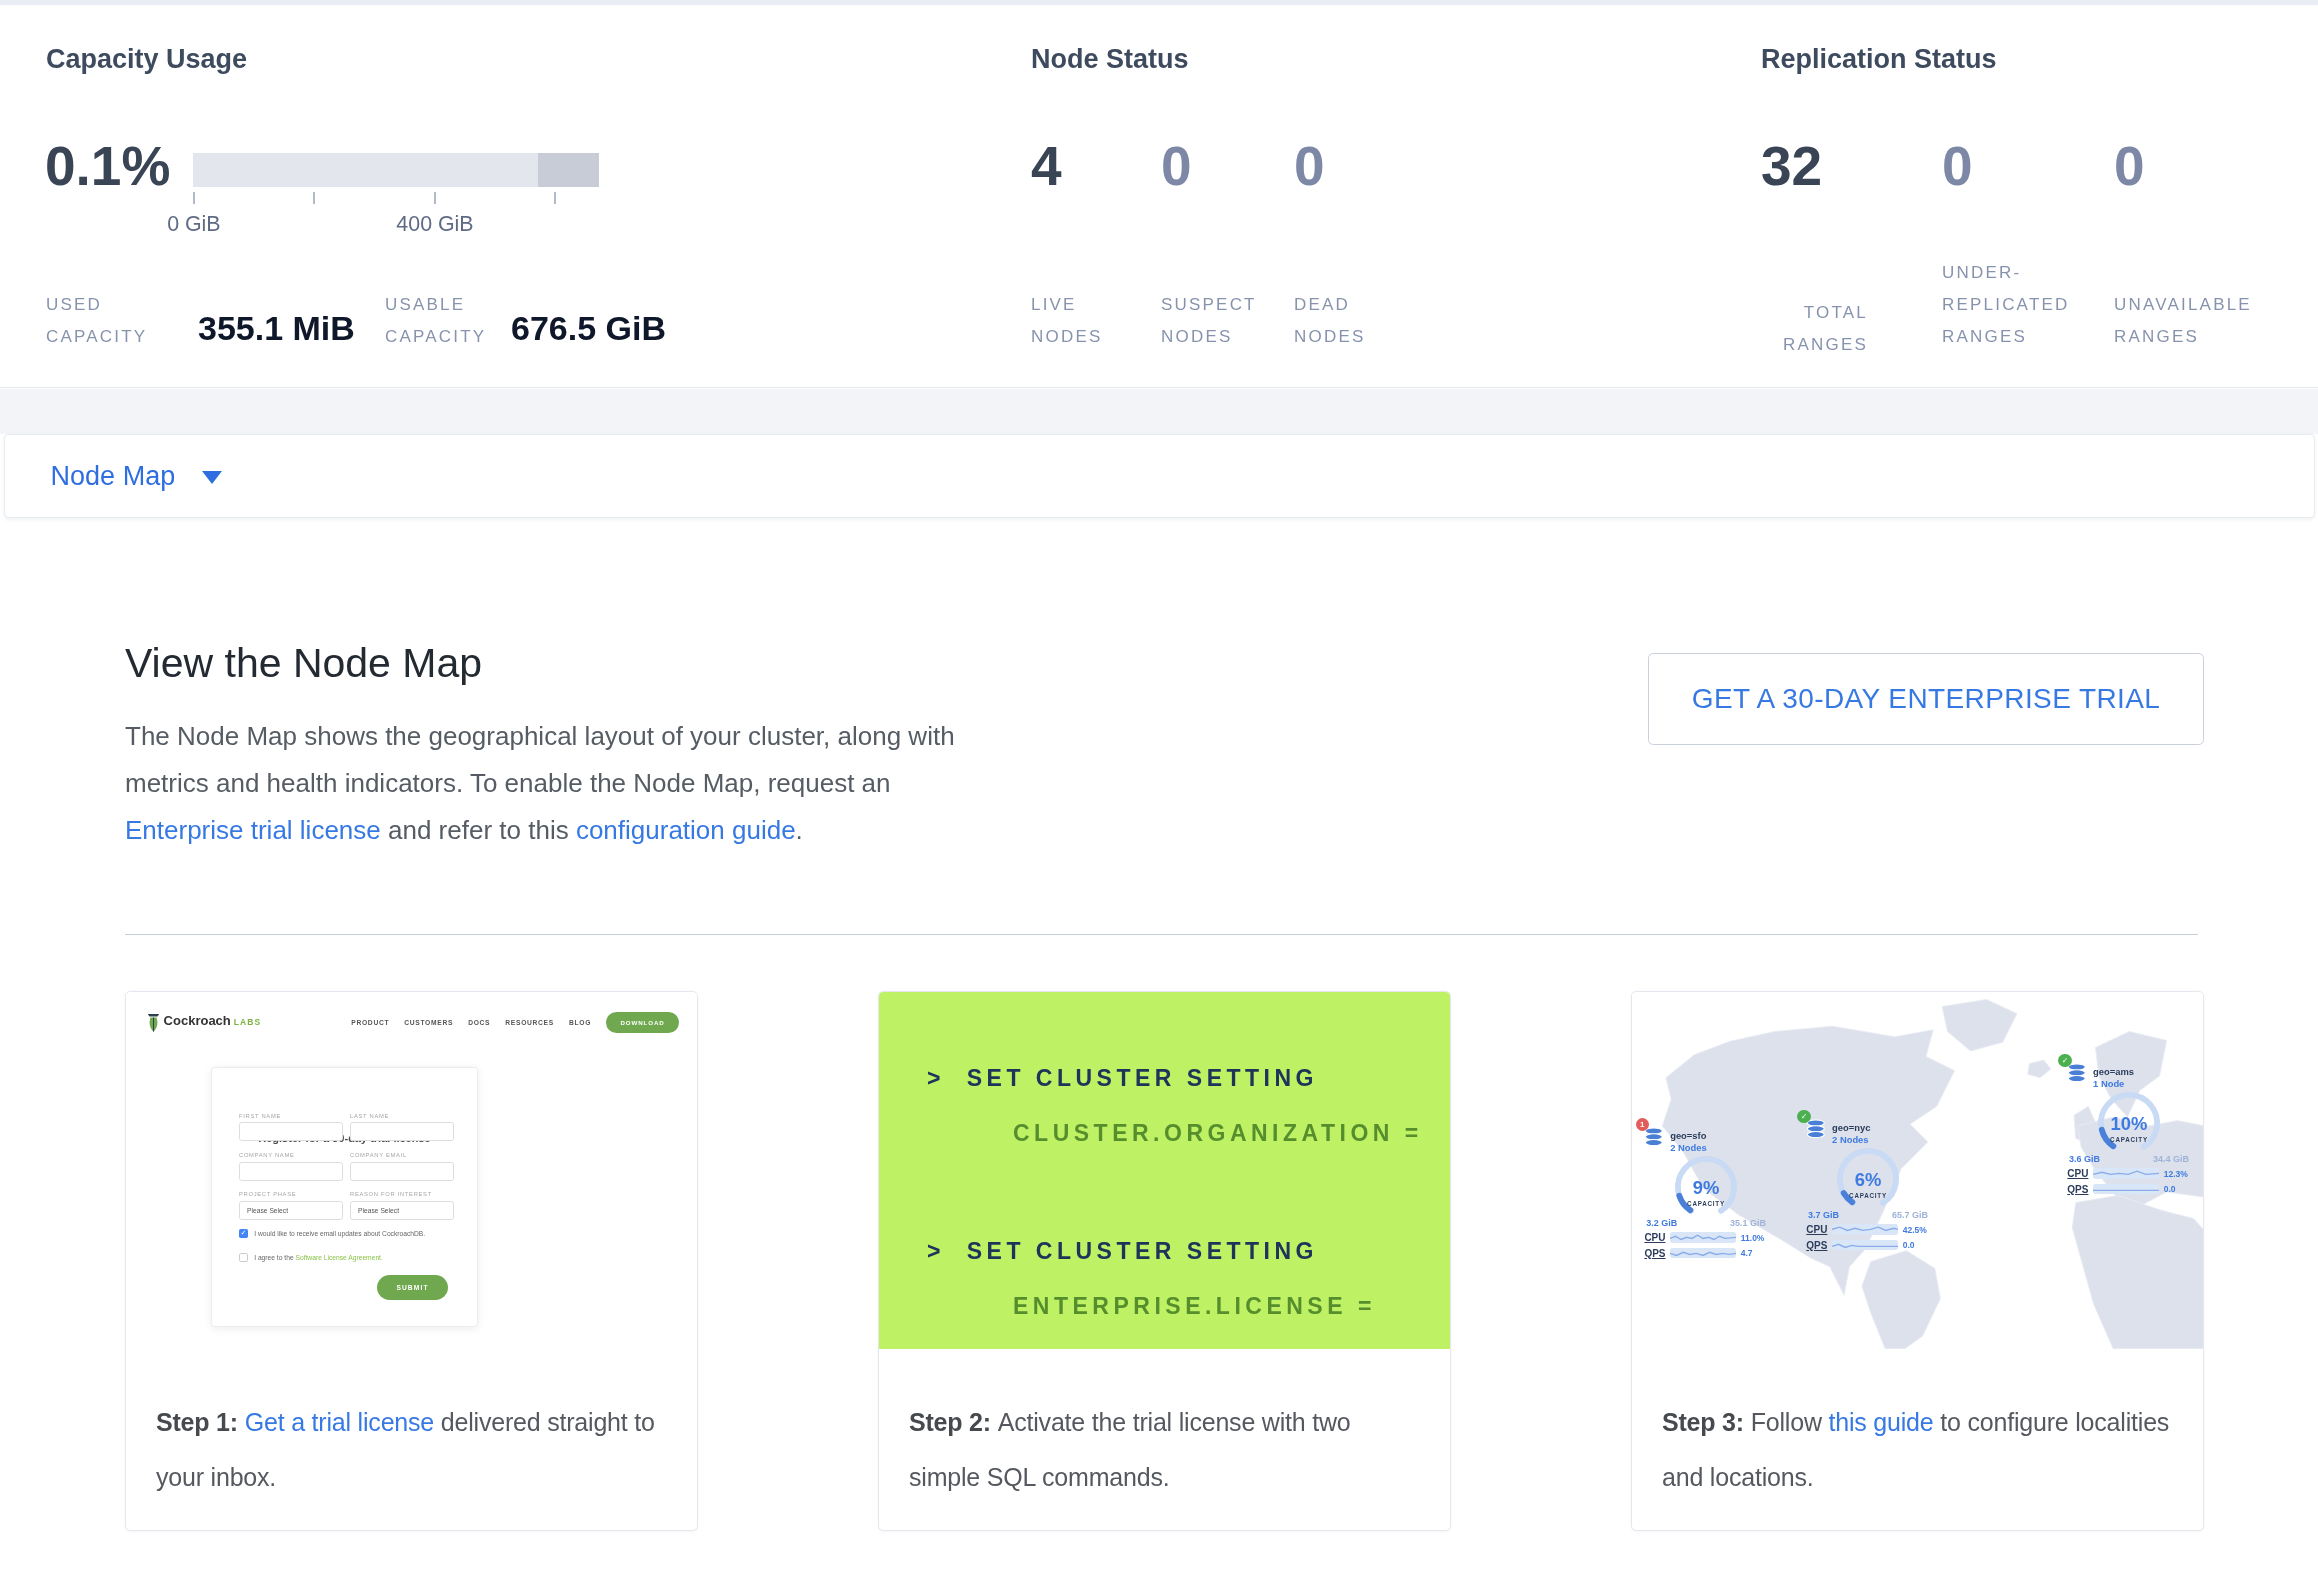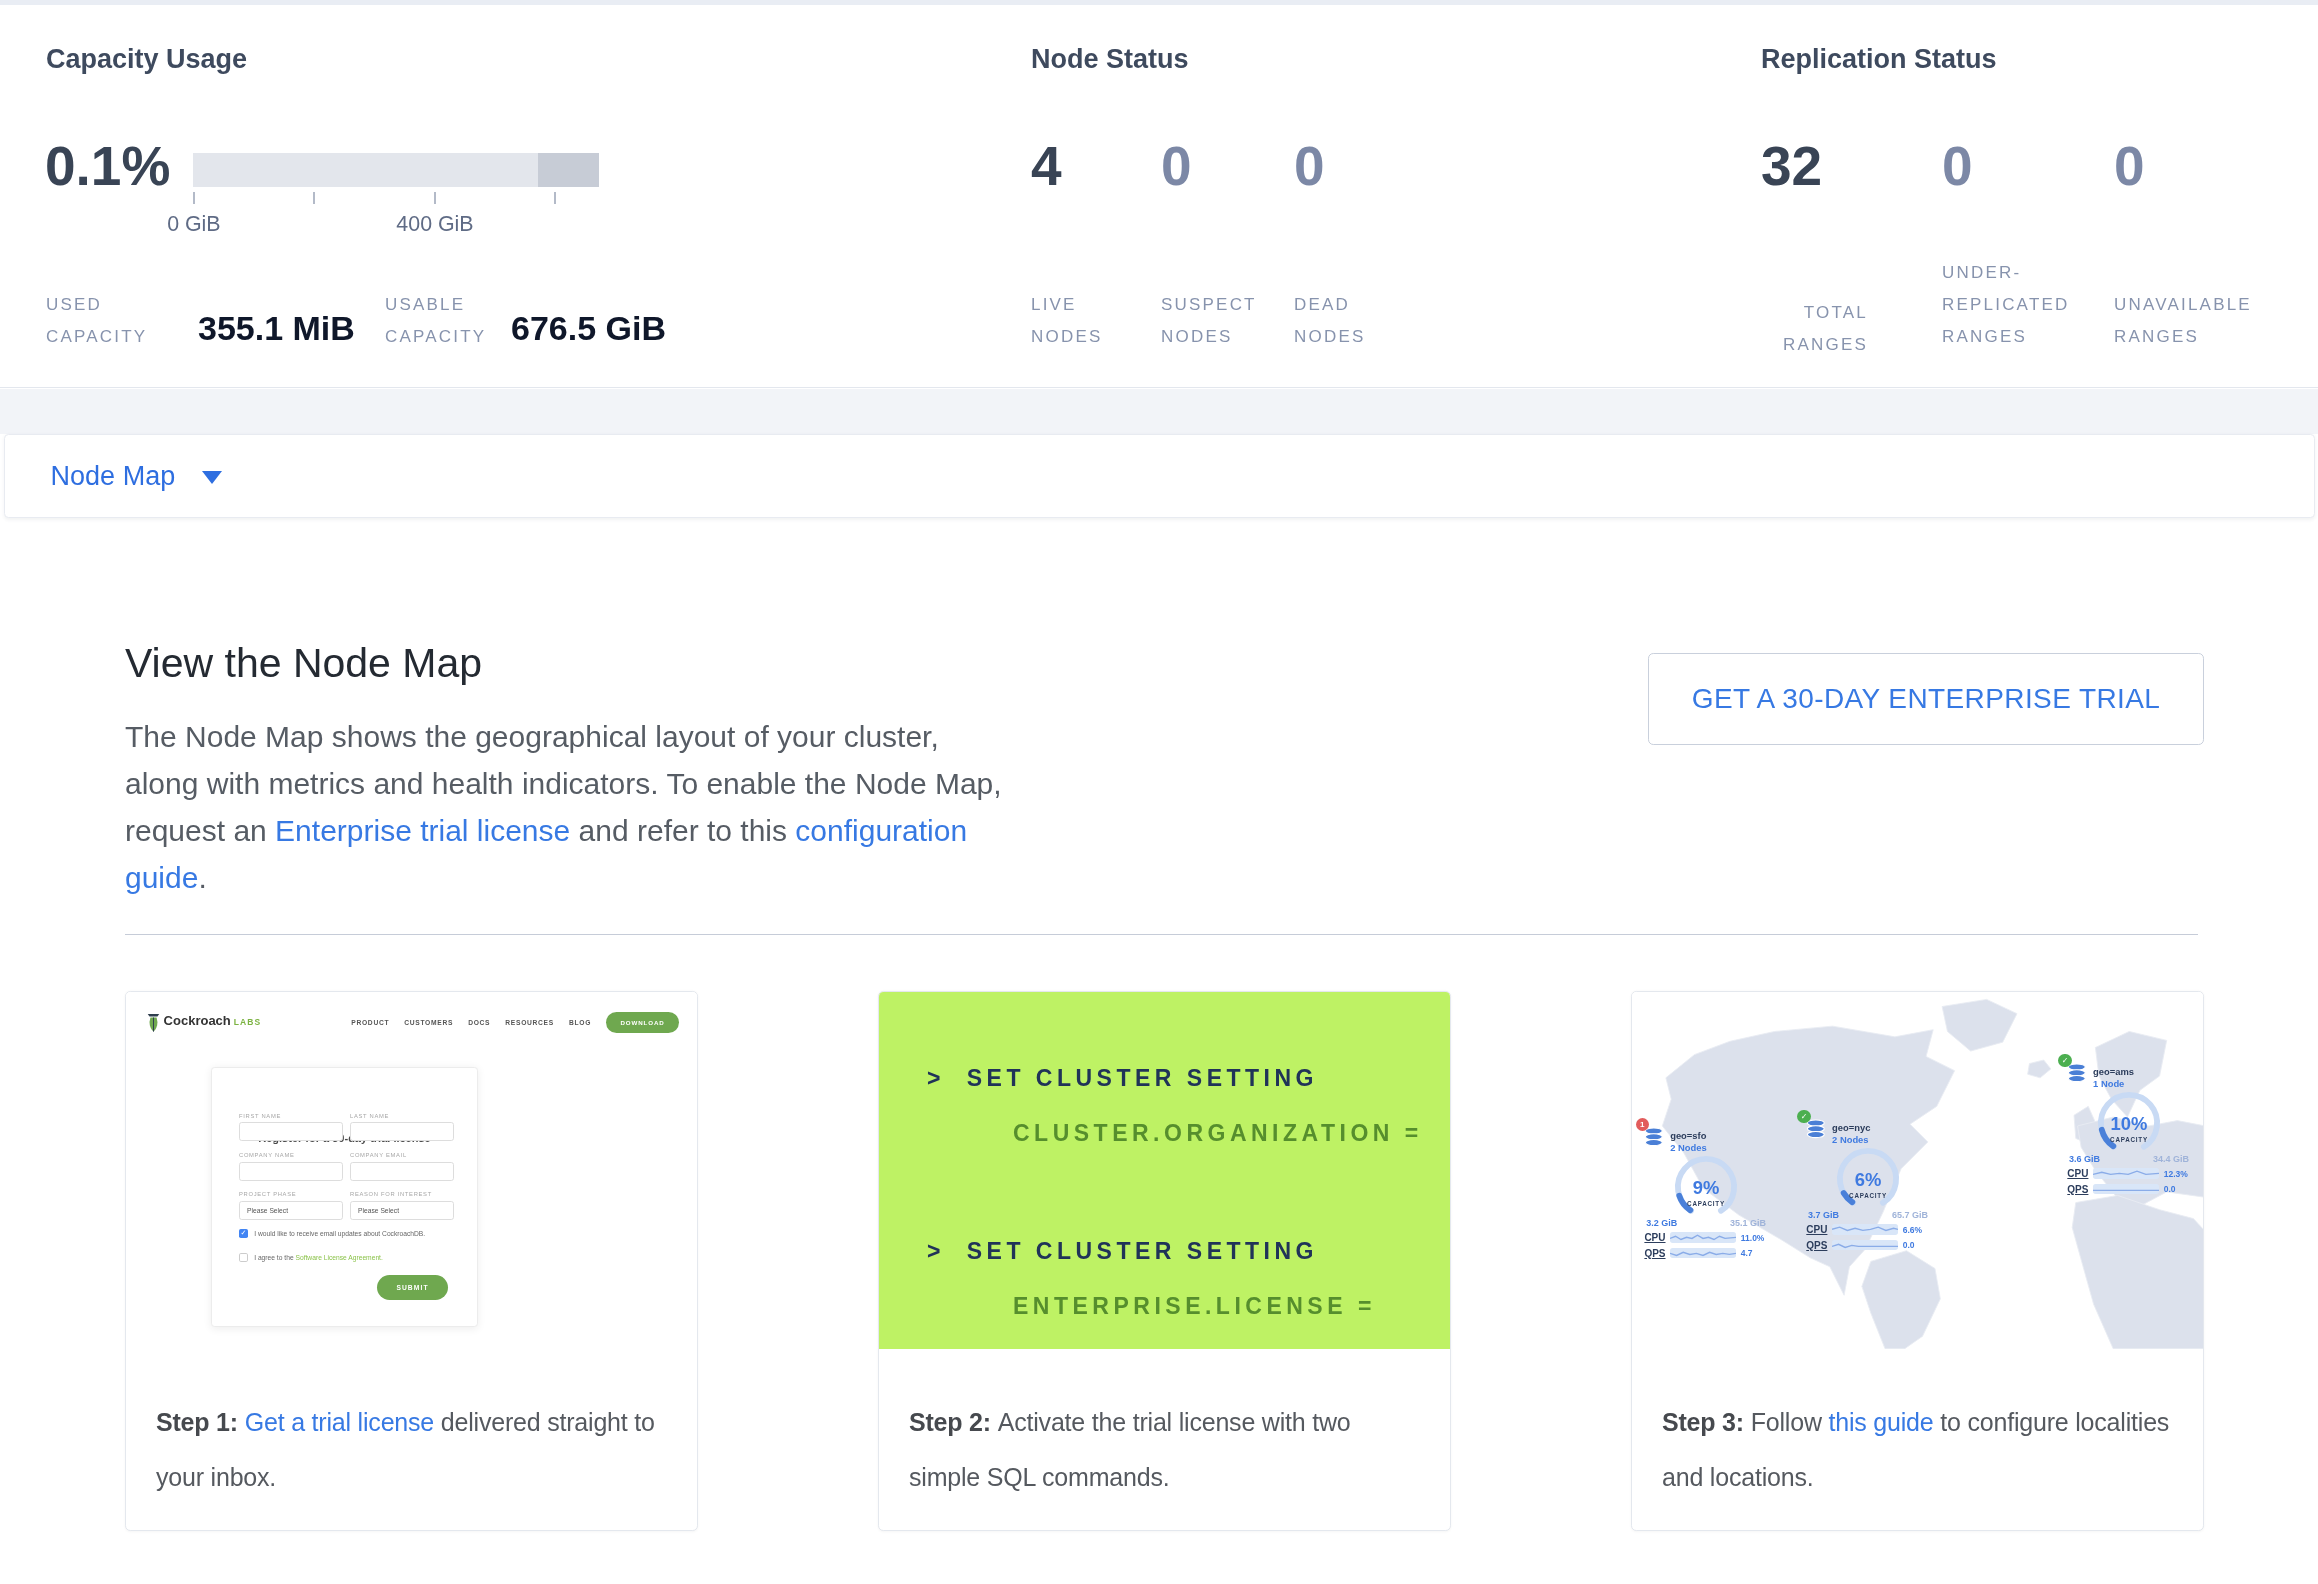--- a/index.html
+++ b/index.html
@@ -25,21 +25,21 @@
   .tick { position:absolute; top:0; width:1.8px; height:11.6px; background:#b3bac8; }
   .tick-label { position:absolute; top:19.6px; transform:translateX(-50%); font-size:21.4px; color:#5f6b85; white-space:nowrap; }
 
   
   .selector-bar { position:absolute; left:3.6px; right:3.6px; top:434px; height:84px; background:#fff; border:0.9px solid #e8ebf1; border-radius:4.5px; box-shadow:0 1.8px 3.6px rgba(60,70,90,.07); }
   .selector-label { position:absolute; left:46px; top:0; line-height:82px; font-size:27px; color:#2e6ee0; cursor:pointer; }
   .caret-down { display:inline-block; width:0; height:0; border-left:10.7px solid transparent; border-right:10.7px solid transparent; border-top:13.4px solid #2e6ee0; margin-left:27px; vertical-align:middle; }
 
   
   .section-title { position:absolute; left:125px; top:640px; font-size:41px; color:#242a32; }
-  .section-desc { position:absolute; left:125px; top:713px; width:878px; font-size:30px; line-height:47px; color:#565c64; }
+  .section-desc { position:absolute; left:125px; top:713px; width:878px; font-size:26px; line-height:47px; color:#565c64; }
   .link { color:#3779e3; cursor:pointer; }
   .cta-button { position:absolute; left:1648px; top:653px; width:556px; height:92px; background:#fff; border:1.8px solid #c9d0dc; border-radius:5.3px; font-size:28px; letter-spacing:0.4px; color:#3779e3; text-align:center; line-height:88px; cursor:pointer; font-family:inherit; }
   .divider { position:absolute; left:125px; top:934px; width:2073px; border-top:1.8px solid #c6ccd8; }
 
   
   .card { position:absolute; top:991px; width:573px; height:540px; background:#fff; border:1.8px solid #e4e8ee; border-radius:5.3px; overflow:hidden; box-shadow:0 0.9px 2.7px rgba(0,0,0,.04); }
   .card-1 { left:125px; } .card-2 { left:878px; } .card-3 { left:1631px; }
   .card-img { position:absolute; left:0; top:0; width:100%; height:357px; overflow:hidden; }
   .card-caption { position:absolute; left:0; top:357px; right:0; padding:46px 27px 0 30px; font-size:25px; line-height:55px; color:#55595f; letter-spacing:-0.2px; }
   .card-caption b { color:#46494e; }
@@ -290,21 +290,21 @@
           </svg>
           <div class="nw-vals">
             <span class="nw-used">3.7 GiB</span>
             <span class="nw-total">65.7 GiB</span>
           </div>
           <div class="nw-row">
             <span class="nw-row-label">CPU</span>
             <svg class="nw-spark" viewBox="0 0 60 10" preserveAspectRatio="none">
                 <polyline points="0,5 7,3 14,6 21,4 28,6 35,5 42,3 49,6 56,4 60,5" fill="none" stroke="#8aace8" stroke-width="1.3"></polyline>
               </svg>
-            <span class="nw-row-val">6.6%</span>
+            <span class="nw-row-val">42.5%</span>
           </div>
           <div class="nw-row">
             <span class="nw-row-label">QPS</span>
             <svg class="nw-spark" viewBox="0 0 60 10" preserveAspectRatio="none">
                 <polyline points="0,6 6,4 12,7 18,5 24,6 30,6 40,6 50,6 60,6" fill="none" stroke="#8aace8" stroke-width="1.3"></polyline>
               </svg>
             <span class="nw-row-val">0.0</span>
           </div>
         </div>
 

